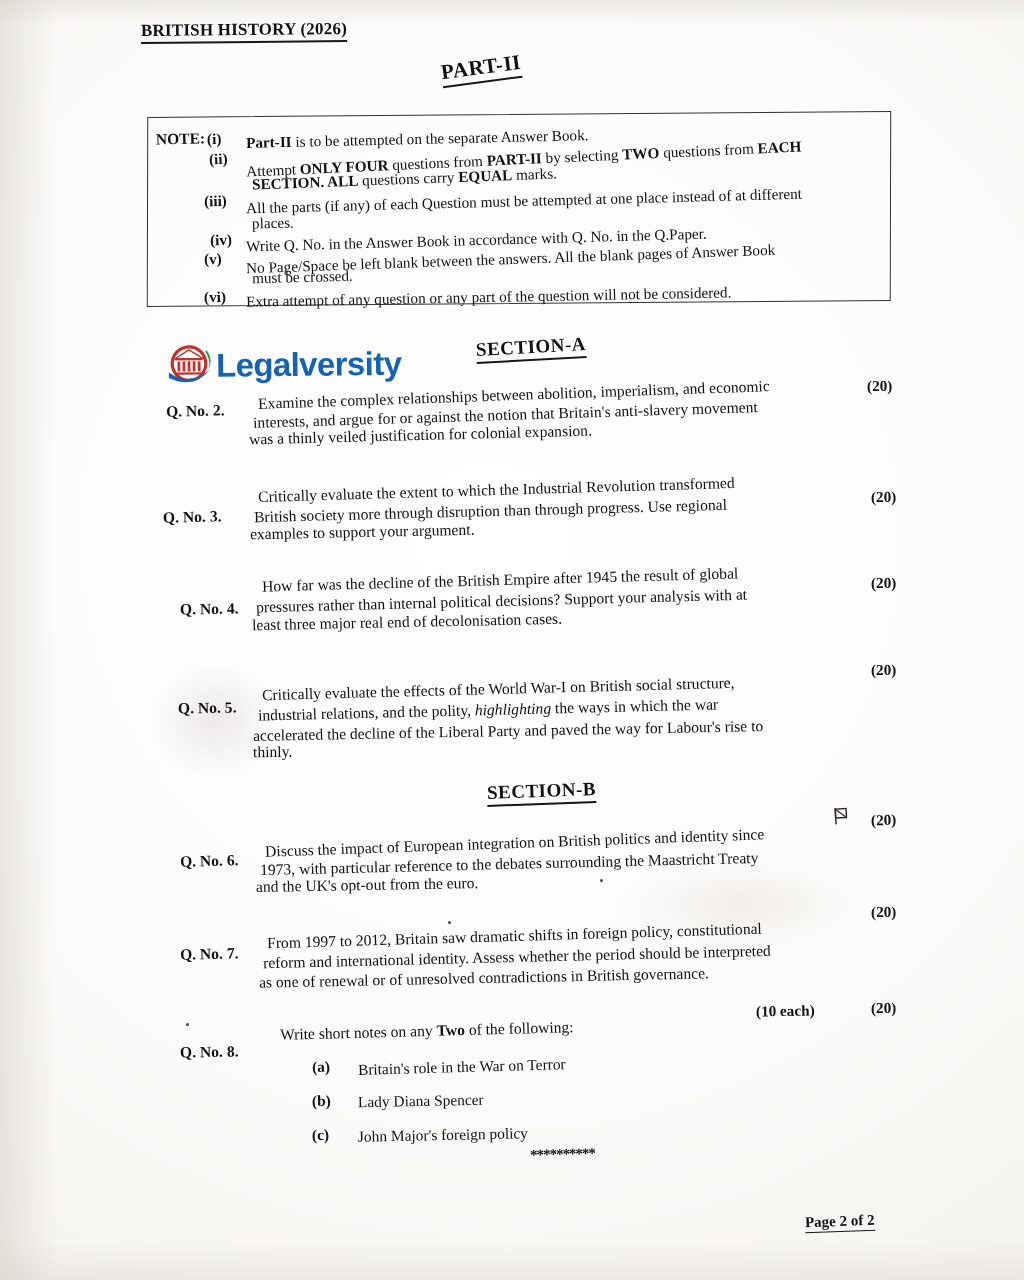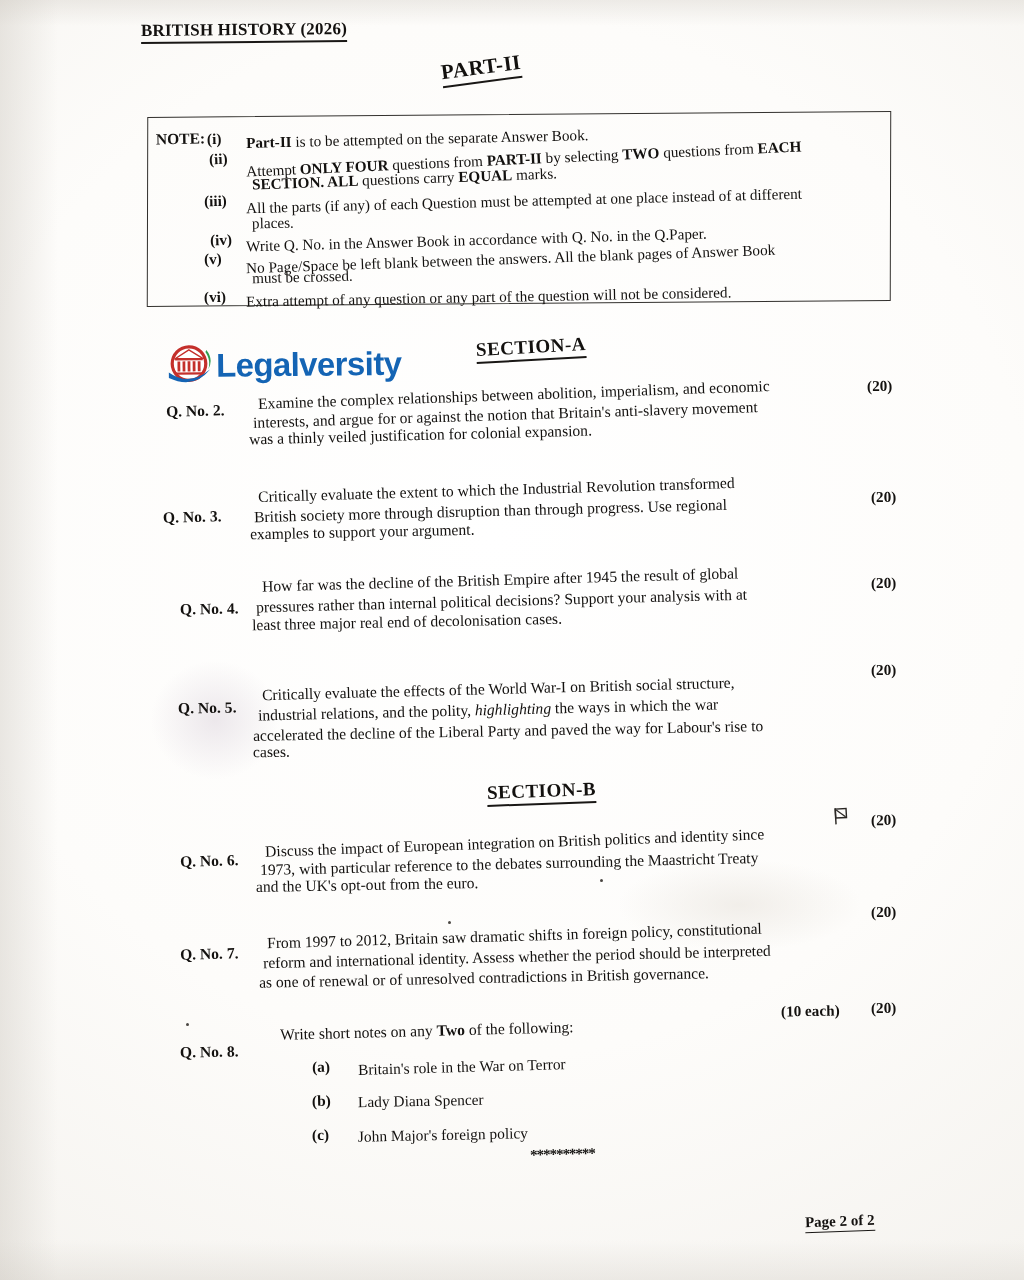--- a/index.html
+++ b/index.html
@@ -181,21 +181,20 @@
     font-weight: bold;
     font-size: 15.2px;
     white-space: nowrap;
     margin-left: 16px;
   }
   .q-marks-each {
     position: absolute;
     font-weight: bold;
     font-size: 15.2px;
     white-space: nowrap;
-    margin-left: 25px;
   }
 
   .subitem {
     position: absolute;
     font-size: 15.4px;
     white-space: nowrap;
   }
   .subitem-num {
     position: absolute;
     font-weight: bold;
@@ -313,21 +312,21 @@
       <div class="q-marks" style="left: 855px; top: 488px; transform: rotate(-0.7deg);">(20)</div>
       <div class="q-label" style="left: 180px; top: 600px; transform: rotate(-1.2deg);">Q. No. 4.</div>
       <div class="q-line" style="position: absolute; left: 262px; top: 571px; transform: rotate(-1.6deg); font-size: 15.6px; white-space: nowrap;">How far was the decline of the British Empire after 1945 the result of global</div>
       <div class="q-line" style="position: absolute; left: 256px; top: 592px; transform: rotate(-1.5deg); font-size: 15.6px; white-space: nowrap;">pressures rather than internal political decisions? Support your analysis with at</div>
       <div class="q-line" style="position: absolute; left: 252px; top: 613px; transform: rotate(-1.2deg); font-size: 15.6px; white-space: nowrap;">least three major real end of decolonisation cases.</div>
       <div class="q-marks" style="left: 855px; top: 574px; transform: rotate(-0.6deg);">(20)</div>
       <div class="q-label" style="left: 178px; top: 699px; transform: rotate(-1.1deg);">Q. No. 5.</div>
       <div class="q-line" style="position: absolute; left: 262px; top: 680px; transform: rotate(-1.5deg); font-size: 15.6px; white-space: nowrap;">Critically evaluate the effects of the World War-I on British social structure,</div>
       <div class="q-line" style="position: absolute; left: 258px; top: 701px; transform: rotate(-1.4deg); font-size: 15.6px; white-space: nowrap;">industrial relations, and the polity, <i>highlighting</i> the ways in which the war</div>
       <div class="q-line" style="position: absolute; left: 253px; top: 722px; transform: rotate(-1.1deg); font-size: 15.6px; white-space: nowrap;">accelerated the decline of the Liberal Party and paved the way for Labour's rise to</div>
-      <div class="q-line" style="position: absolute; left: 253px; top: 743px; transform: rotate(-0.8deg); font-size: 15.6px; white-space: nowrap;">cases.</div>
+      <div class="q-line" style="position: absolute; left: 253px; top: 743px; transform: rotate(-0.8deg); font-size: 15.6px; white-space: nowrap;">thinly.</div>
       <div class="q-marks" style="left: 855px; top: 661px; transform: rotate(-0.5deg);">(20)</div>
       <div class="q-label" style="left: 180px; top: 852px; transform: rotate(-1.6deg);">Q. No. 6.</div>
       <div class="q-line" style="position: absolute; left: 265px; top: 834px; transform: rotate(-2deg); font-size: 15.6px; white-space: nowrap;">Discuss the impact of European integration on British politics and identity since</div>
       <div class="q-line" style="position: absolute; left: 260px; top: 855px; transform: rotate(-1.4deg); font-size: 15.6px; white-space: nowrap;">1973, with particular reference to the debates surrounding the Maastricht Treaty</div>
       <div class="q-line" style="position: absolute; left: 256px; top: 876px; transform: rotate(-1deg); font-size: 15.6px; white-space: nowrap;">and the UK's opt-out from the euro.</div>
       <div class="q-marks" style="left: 855px; top: 811px; transform: rotate(-1deg);">(20)</div>
       <div class="q-label" style="left: 180px; top: 945px; transform: rotate(-1.4deg);">Q. No. 7.</div>
       <div class="q-line" style="position: absolute; left: 267px; top: 927px; transform: rotate(-1.7deg); font-size: 15.6px; white-space: nowrap;">From 1997 to 2012, Britain saw dramatic shifts in foreign policy, constitutional</div>
       <div class="q-line" style="position: absolute; left: 263px; top: 948px; transform: rotate(-1.4deg); font-size: 15.6px; white-space: nowrap;">reform and international identity. Assess whether the period should be interpreted</div>
       <div class="q-line" style="position: absolute; left: 259px; top: 969px; transform: rotate(-1.2deg); font-size: 15.6px; white-space: nowrap;">as one of renewal or of unresolved contradictions in British governance.</div>

